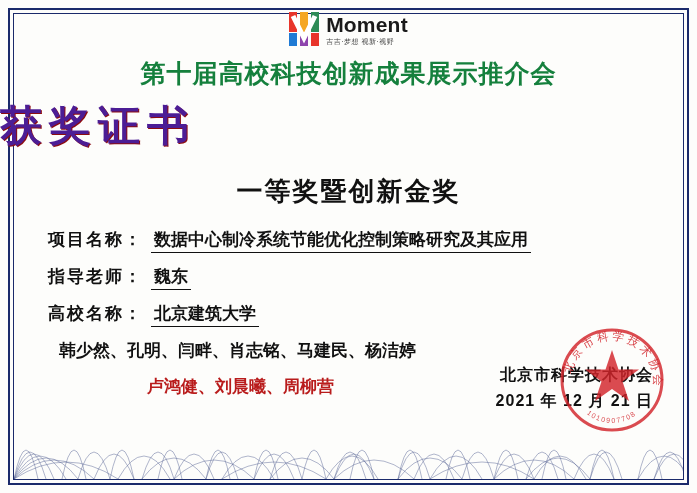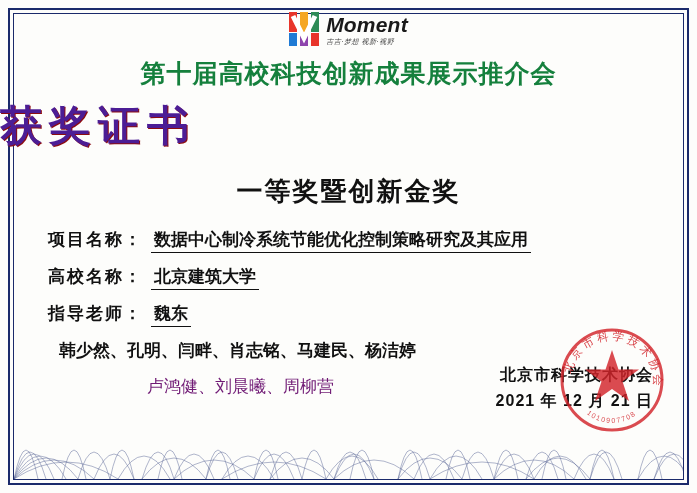--- a/index.html
+++ b/index.html
@@ -40,21 +40,20 @@
   .wave-band svg{display:block;}
 
   
   .logo-wrap{
     position:absolute;
     left:0;right:0;top:12px;
     display:flex;
     align-items:center;
     justify-content:center;
     gap:7px;
-    font-style:italic;
   }
   .logo-mark{
     width:30px;height:34px;
     position:relative;
   }
   .logo-text-block{
     display:flex;
     flex-direction:column;
     align-items:flex-start;
     line-height:1;
@@ -125,23 +124,23 @@
     border-bottom:1px solid #111;
     padding:0 3px 1px 3px;
     flex:0 0 auto;
     white-space:nowrap;
   }
   .field-value.no-rule{
     border-bottom:none;
   }
   .field-cont{
     margin-left:96px;
-    font-weight:normal;
+    font-weight:bold;
     font-size:17px;
-    color:#701a75;
+    color:#b91c1c;
     padding:0 3px 1px 3px;
     display:inline-block;
   }
 
   
   .sign-block{
     position:absolute;
     right:44px;
     top:362px;
     text-align:right;
@@ -190,26 +189,26 @@
   <div class="title-main">第十届高校科技创新成果展示推介会</div>
   <div class="title-award">获奖证书</div>
   <div class="title-level">一等奖暨创新金奖</div>
 
   <div class="fields">
     <div class="field-row">
       <span class="field-label">项目名称：</span>
       <span class="field-value">数据中心制冷系统节能优化控制策略研究及其应用</span>
     </div>
     <div class="field-row">
+      <span class="field-label">指导老师：</span>
+      <span class="field-value">魏东</span>
+    </div>
+    <div class="field-row">
       <span class="field-label">高校名称：</span>
       <span class="field-value">北京建筑大学</span>
-    </div>
-    <div class="field-row">
-      <span class="field-label">指导老师：</span>
-      <span class="field-value">魏东</span>
     </div>
     <div class="field-row">
       <span class="field-value no-rule">韩少然、孔明、闫畔、肖志铭、马建民、杨洁婷</span>
     </div>
     <div>
       <span class="field-cont">卢鸿健、刘晨曦、周柳营</span>
     </div>
   </div>
 
   <div class="sign-block">

